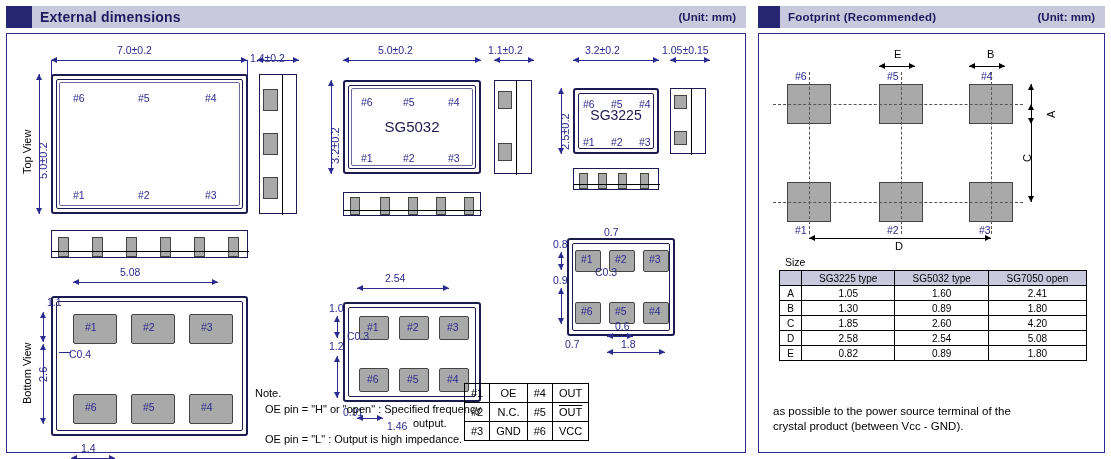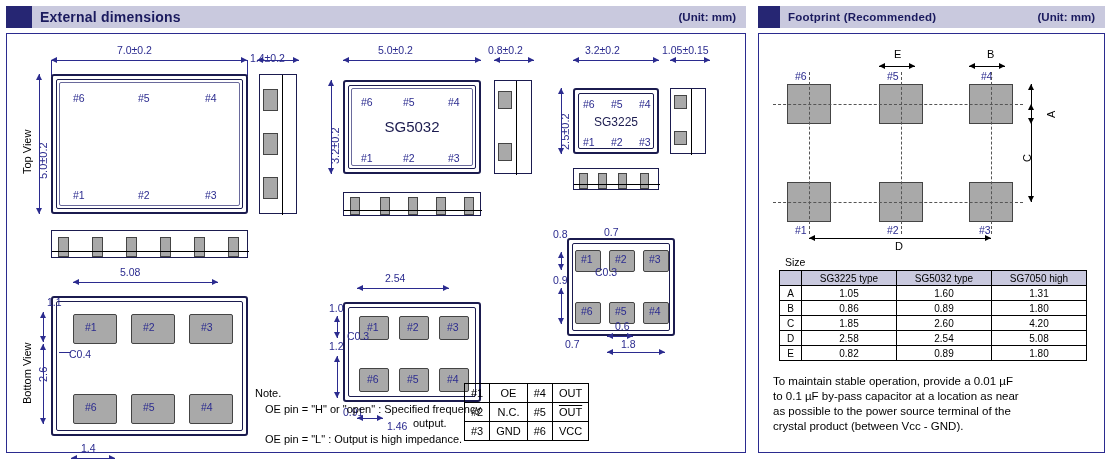--- a/index.html
+++ b/index.html
@@ -285,21 +285,21 @@
       <div class="pkgname" style="top:36px;">SG5032</div>
       <div class="pin" style="left:16px; top:14px;">#6</div>
       <div class="pin" style="left:58px; top:14px;">#5</div>
       <div class="pin" style="left:103px; top:14px;">#4</div>
       <div class="pin" style="left:16px; top:70px;">#1</div>
       <div class="pin" style="left:58px; top:70px;">#2</div>
       <div class="pin" style="left:103px; top:70px;">#3</div>
     </div>
 
     <div class="dimline-h" style="left:487px; top:26px; width:40px;"></div>
-    <div class="lbl dim" style="left:481px; top:10px;">0.8±0.2</div>
+    <div class="lbl dim" style="left:481px; top:10px;">1.1±0.2</div>
     <div class="sideview" style="left:487px; top:46px; width:38px; height:94px;">
       <div class="pad" style="left:3px; top:10px; width:14px; height:18px;"></div>
       <div class="pad" style="left:3px; top:62px; width:14px; height:18px;"></div>
       <div class="vline-b" style="left:21px; top:0; height:94px;"></div>
     </div>
 
     <div class="sideview" style="left:336px; top:158px; width:138px; height:24px;">
       <div class="pad" style="left:6px; top:4px; width:10px; height:18px;"></div>
       <div class="pad" style="left:36px; top:4px; width:10px; height:18px;"></div>
       <div class="pad" style="left:64px; top:4px; width:10px; height:18px;"></div>
@@ -335,21 +335,21 @@
     <div class="lbl dim" style="left:380px; top:386px;">1.46</div>
     <div class="dimline-h" style="left:350px; top:384px; width:26px;"></div>
 
     <div class="dimline-h" style="left:566px; top:26px; width:86px;"></div>
     <div class="lbl dim" style="left:578px; top:10px;">3.2±0.2</div>
     <div class="dimline-v" style="left:554px; top:54px; height:66px;"></div>
     <div class="vtxt dim" style="left:552px; top:116px;">2.5±0.2</div>
 
     <div class="pkg" style="left:566px; top:54px; width:86px; height:66px;">
       <div class="inner"></div>
-      <div class="pkgname" style="top:25px; font-size:12px;">SG3225</div>
+      <div class="pkgname" style="top:17px; font-size:14px;">SG3225</div>
       <div class="pin" style="left:8px; top:8px;">#6</div>
       <div class="pin" style="left:36px; top:8px;">#5</div>
       <div class="pin" style="left:64px; top:8px;">#4</div>
       <div class="pin" style="left:8px; top:46px;">#1</div>
       <div class="pin" style="left:36px; top:46px;">#2</div>
       <div class="pin" style="left:64px; top:46px;">#3</div>
     </div>
 
     <div class="dimline-h" style="left:663px; top:26px; width:40px;"></div>
     <div class="lbl dim" style="left:655px; top:10px;">1.05±0.15</div>
@@ -378,21 +378,21 @@
       <div class="pad round" style="left:6px; top:62px; width:26px; height:22px;"></div>
       <div class="pad round" style="left:40px; top:62px; width:26px; height:22px;"></div>
       <div class="pad round" style="left:74px; top:62px; width:26px; height:22px;"></div>
       <div class="pin" style="left:12px; top:13px;">#1</div>
       <div class="pin" style="left:46px; top:13px;">#2</div>
       <div class="pin" style="left:80px; top:13px;">#3</div>
       <div class="pin" style="left:12px; top:65px;">#6</div>
       <div class="pin" style="left:46px; top:65px;">#5</div>
       <div class="pin" style="left:80px; top:65px;">#4</div>
     </div>
-    <div class="lbl dim" style="left:546px; top:194px;">0.8</div>
+    <div class="lbl dim" style="left:546px; top:204px;">0.8</div>
     <div class="dimline-v" style="left:554px; top:218px; height:18px;"></div>
     <div class="lbl dim" style="left:546px; top:240px;">0.9</div>
     <div class="dimline-v" style="left:554px; top:254px; height:36px;"></div>
     <div class="lbl dim" style="left:588px; top:232px;">C0.3</div>
     <div class="lbl dim" style="left:608px; top:286px;">0.6</div>
     <div class="dimline-h" style="left:600px; top:302px; width:26px;"></div>
     <div class="lbl dim" style="left:558px; top:304px;">0.7</div>
     <div class="lbl dim" style="left:614px; top:304px;">1.8</div>
     <div class="dimline-h" style="left:600px; top:318px; width:58px;"></div>
 
@@ -468,33 +468,33 @@
       <div class="lbl" style="left:126px; top:198px; color:#000;">D</div>
     </div>
 
     <div class="sizelabel" style="left:26px; top:222px;">Size</div>
     <table class="sizetbl" style="left:20px; top:236px; width:308px;">
       <thead>
         <tr>
           <td class="rowhd"></td>
           <td>SG3225 type</td>
           <td>SG5032 type</td>
-          <td>SG7050 high</td>
+          <td>SG7050 open</td>
         </tr>
       </thead>
       <tbody>
         <tr>
           <td class="rowhd">A</td>
           <td>1.05</td>
           <td>1.60</td>
-          <td>1.31</td>
+          <td>2.41</td>
         </tr>
         <tr>
           <td class="rowhd">B</td>
-          <td>0.86</td>
+          <td>1.30</td>
           <td>0.89</td>
           <td>1.80</td>
         </tr>
         <tr>
           <td class="rowhd">C</td>
           <td>1.85</td>
           <td>2.60</td>
           <td>4.20</td>
         </tr>
         <tr>
@@ -505,19 +505,17 @@
         </tr>
         <tr>
           <td class="rowhd">E</td>
           <td>0.82</td>
           <td>0.89</td>
           <td>1.80</td>
         </tr>
       </tbody>
     </table>
 
-    <div class="rnote" style="left:14px; top:340px; width:322px;">To maintain stable operation, provide a 0.01 µF</div>
-    <div class="rnote" style="left:14px; top:355px; width:322px;">to 0.1 µF by-pass capacitor at a location as near</div>
     <div class="rnote" style="left:14px; top:370px; width:322px;">as possible to the power source terminal of the</div>
     <div class="rnote" style="left:14px; top:385px; width:322px;">crystal product (between Vcc - GND).</div>
   </div>
 
 </div>
 
 </body></html>

